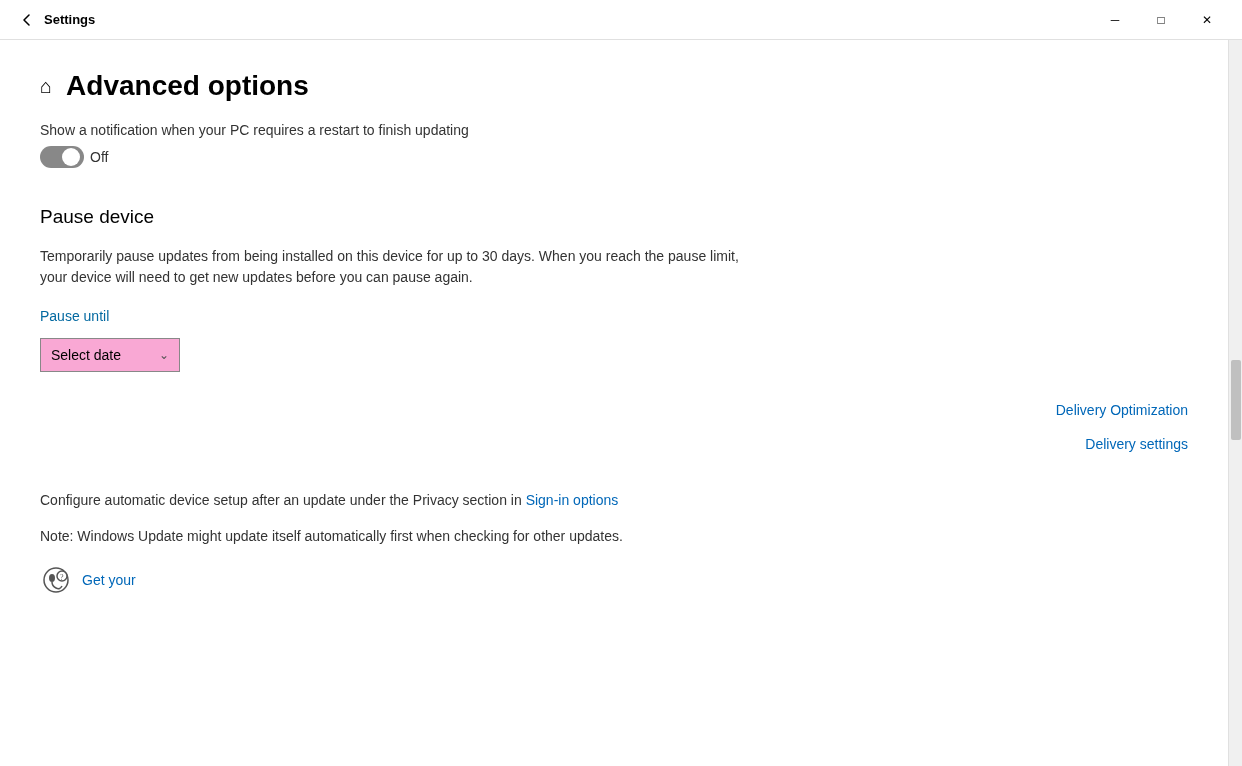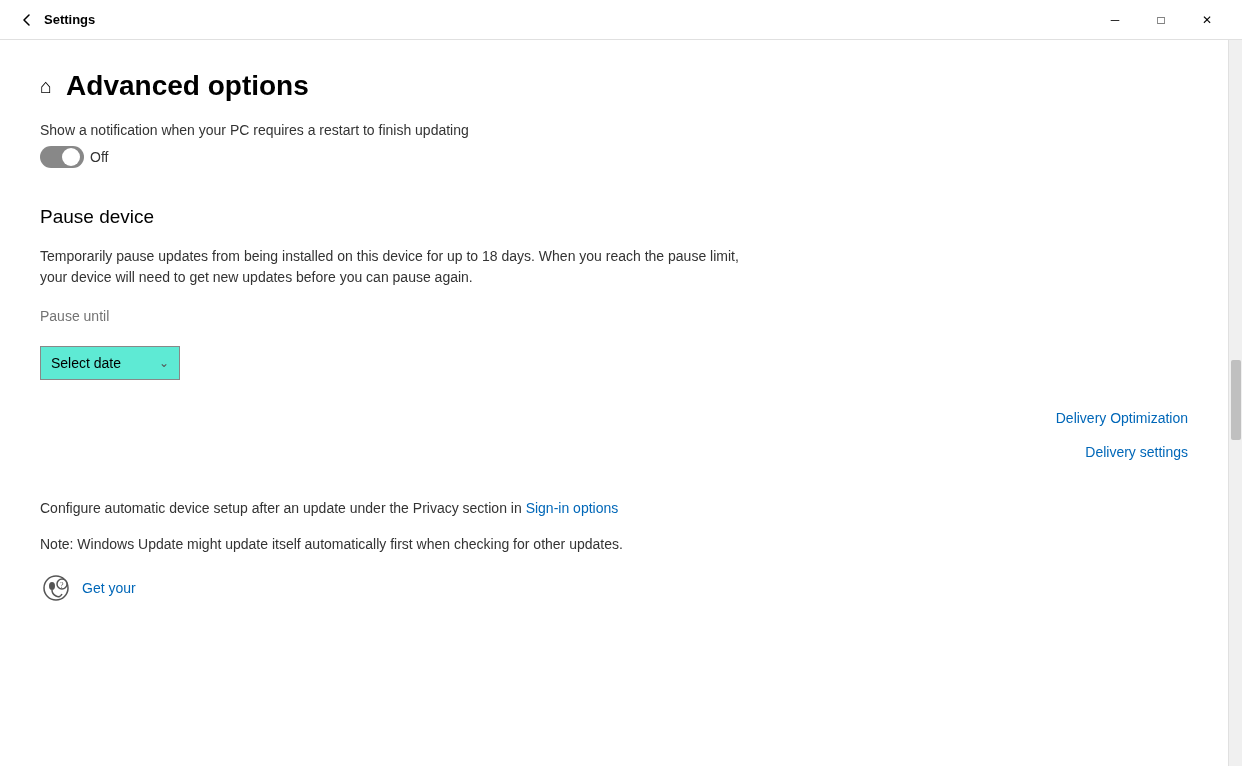--- a/index.html
+++ b/index.html
@@ -167,35 +167,35 @@
     .section-description {
       font-size: 14px;
       color: #333;
       line-height: 1.5;
       max-width: 700px;
       margin-bottom: 20px;
     }
 
     .pause-label {
       font-size: 14px;
-      color: #737373;
-      margin-bottom: 22px;
+      color: #0369a1;
+      margin-bottom: 14px;
     }
 
     
     .dropdown {
       display: flex;
       align-items: center;
       justify-content: space-between;
       width: 140px;
       height: 34px;
       border: 1px solid #888;
       padding: 0 10px;
       cursor: pointer;
-      background: #5eead4;
+      background: #f9a8d4;
       font-size: 14px;
       color: #000;
       margin-bottom: 30px;
     }
 
     .dropdown-chevron {
       font-size: 12px;
       color: #555;
     }
 
@@ -276,21 +276,21 @@
 
     <p class="notification-text">Show a notification when your PC requires a restart to finish updating</p>
     <div class="toggle-row">
       <div class="toggle">
         <div class="toggle-knob"></div>
       </div>
       <span class="toggle-label">Off</span>
     </div>
 
     <h2 class="section-heading">Pause device</h2>
-    <p class="section-description">Temporarily pause updates from being installed on this device for up to 18 days. When you reach the pause limit, your device will need to get new updates before you can pause again.</p>
+    <p class="section-description">Temporarily pause updates from being installed on this device for up to 30 days. When you reach the pause limit, your device will need to get new updates before you can pause again.</p>
 
     <p class="pause-label">Pause until</p>
 
     <div class="dropdown">
       <span>Select date</span>
       <span class="dropdown-chevron">⌄</span>
     </div>
 
     <div class="links-section">
       <a class="link-item">Delivery Optimization</a>

